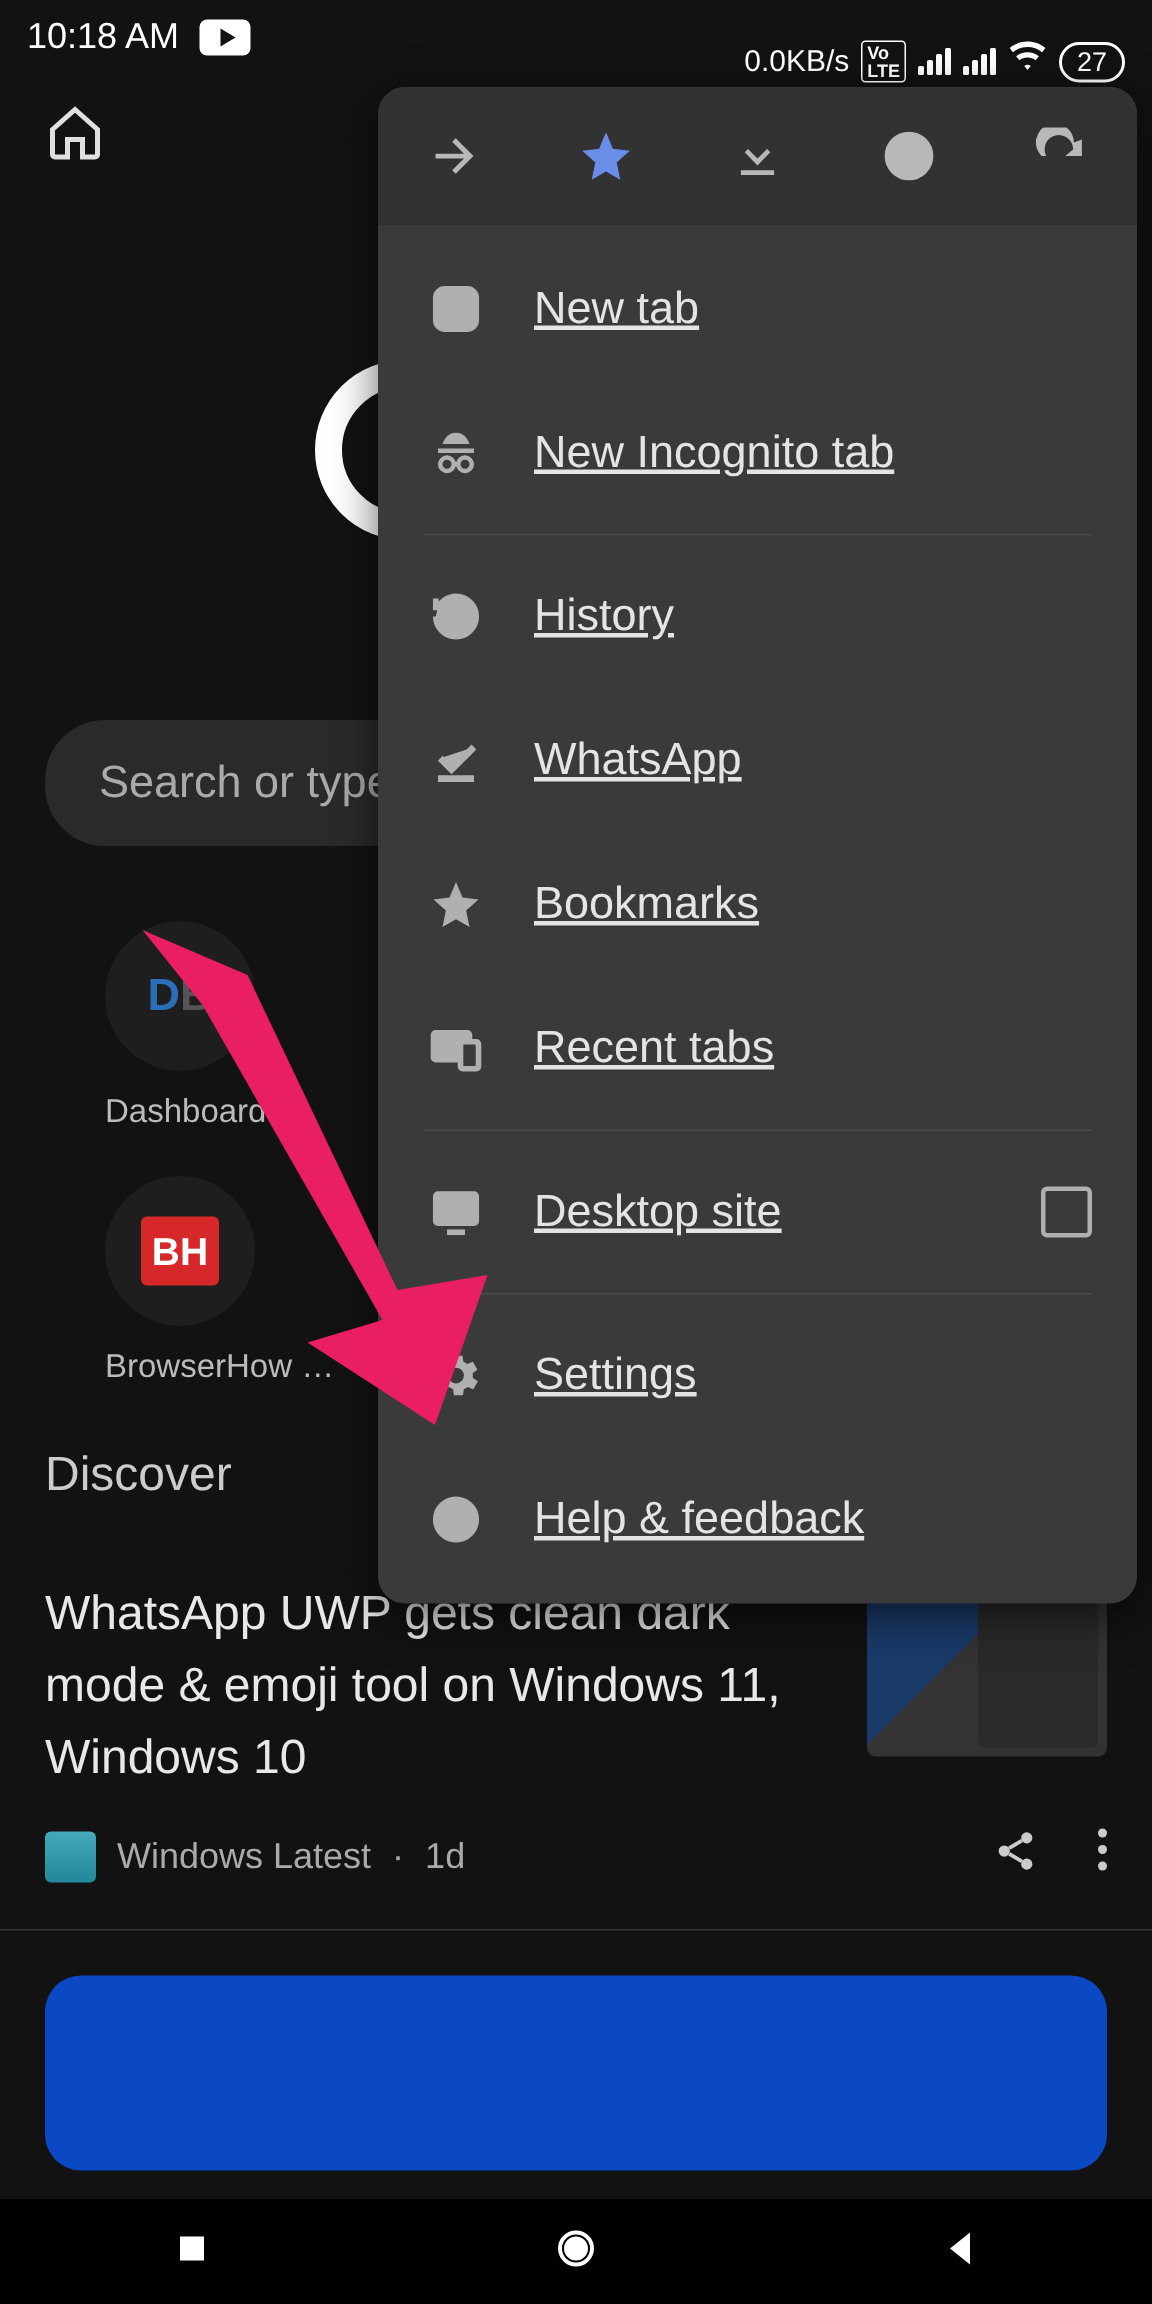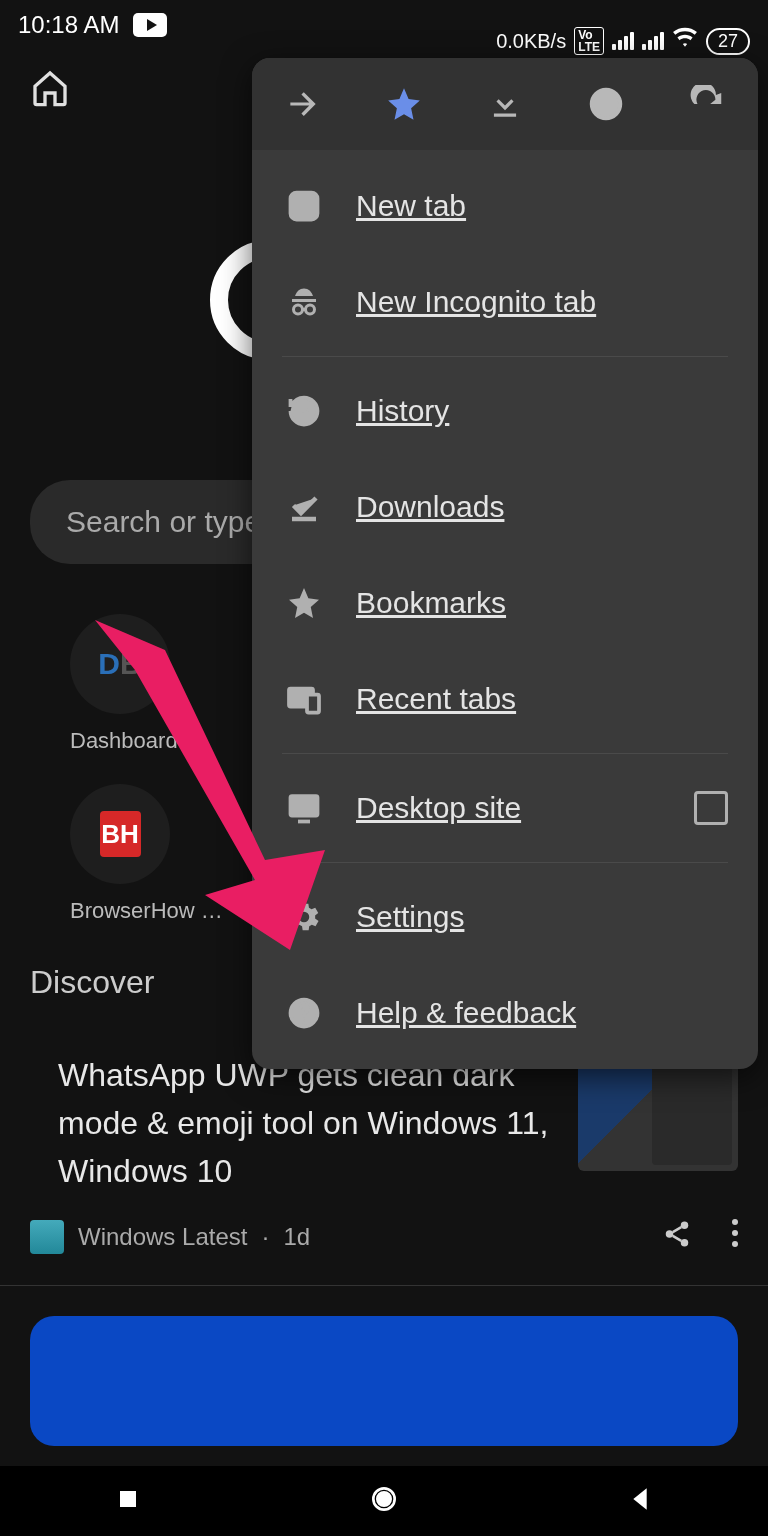--- a/index.html
+++ b/index.html
@@ -65,25 +65,25 @@
   }
   .tiles { display: flex; gap: 50px; margin-top: 50px; padding-left: 40px;}
   .tile { text-align: center; }
   .tile-circle {
     width: 100px; height: 100px; border-radius: 50%; background: #1e1e1e;
     display: flex; align-items: center; justify-content: center;
     font-weight: bold; font-size: 30px; margin-bottom: 14px;
   }
   .tile-label { font-size: 22px; color: #bbb; white-space: nowrap;}
   .db-icon .d { color: #2a6fb8; } .db-icon .b { color: #555; }
-  .bh-icon { background: #d62828; color:#fff; border-radius:4px; width:41px;height:46px;display:flex;align-items:center;justify-content:center;font-size:26px;}
+  .bh-icon { background: #d62828; color:#fff; border-radius:4px; width:52px;height:46px;display:flex;align-items:center;justify-content:center;font-size:26px;}
 
   .discover-label { font-size: 32px; color: #ccc; margin-top: 40px; }
 
-  .article { display:flex; gap:20px; margin-top:50px; align-items:flex-start;margin-left:28px;}
+  .article { display:flex; gap:20px; margin-top:50px; align-items:flex-start;}
   .article-text { font-size: 32px; line-height: 1.5; flex:1;}
   .article-thumb {
     width: 160px; height: 120px; background: linear-gradient(135deg,#1a3a6a 40%,#333 40%);
     border-radius: 6px; position:relative; overflow:hidden;
   }
   .article-thumb::after{
     content:""; position:absolute; right:6px; top:6px; width:80px; height:108px;
     background:#2a2a2a; border-radius:4px;
   }
   .article-meta { display:flex; align-items:center; gap:14px; margin-top:24px; font-size:24px; color:#aaa;}
@@ -305,21 +305,21 @@
       </span>
       <span>History</span>
     </div>
     <div class="menu-item">
       <span class="mi-icon">
         <svg viewBox="0 0 24 24" fill="none" stroke="#b0b0b0" stroke-width="3">
             <polyline points="5 11 10 16 20 6"></polyline>
             <line x1="4" y1="20" x2="20" y2="20"></line>
           </svg>
       </span>
-      <span>Downloads</span>
+      <span>WhatsApp</span>
     </div>
     <div class="menu-item">
       <span class="mi-icon">
         <svg viewBox="0 0 24 24" fill="#b0b0b0">
             <path d="M12 2l2.9 6.9L22 9.8l-5.5 4.9L18 22l-6-3.5L6 22l1.5-7.3L2 9.8l7.1-.9z"></path>
           </svg>
       </span>
       <span>Bookmarks</span>
     </div>
     <div class="menu-item">

